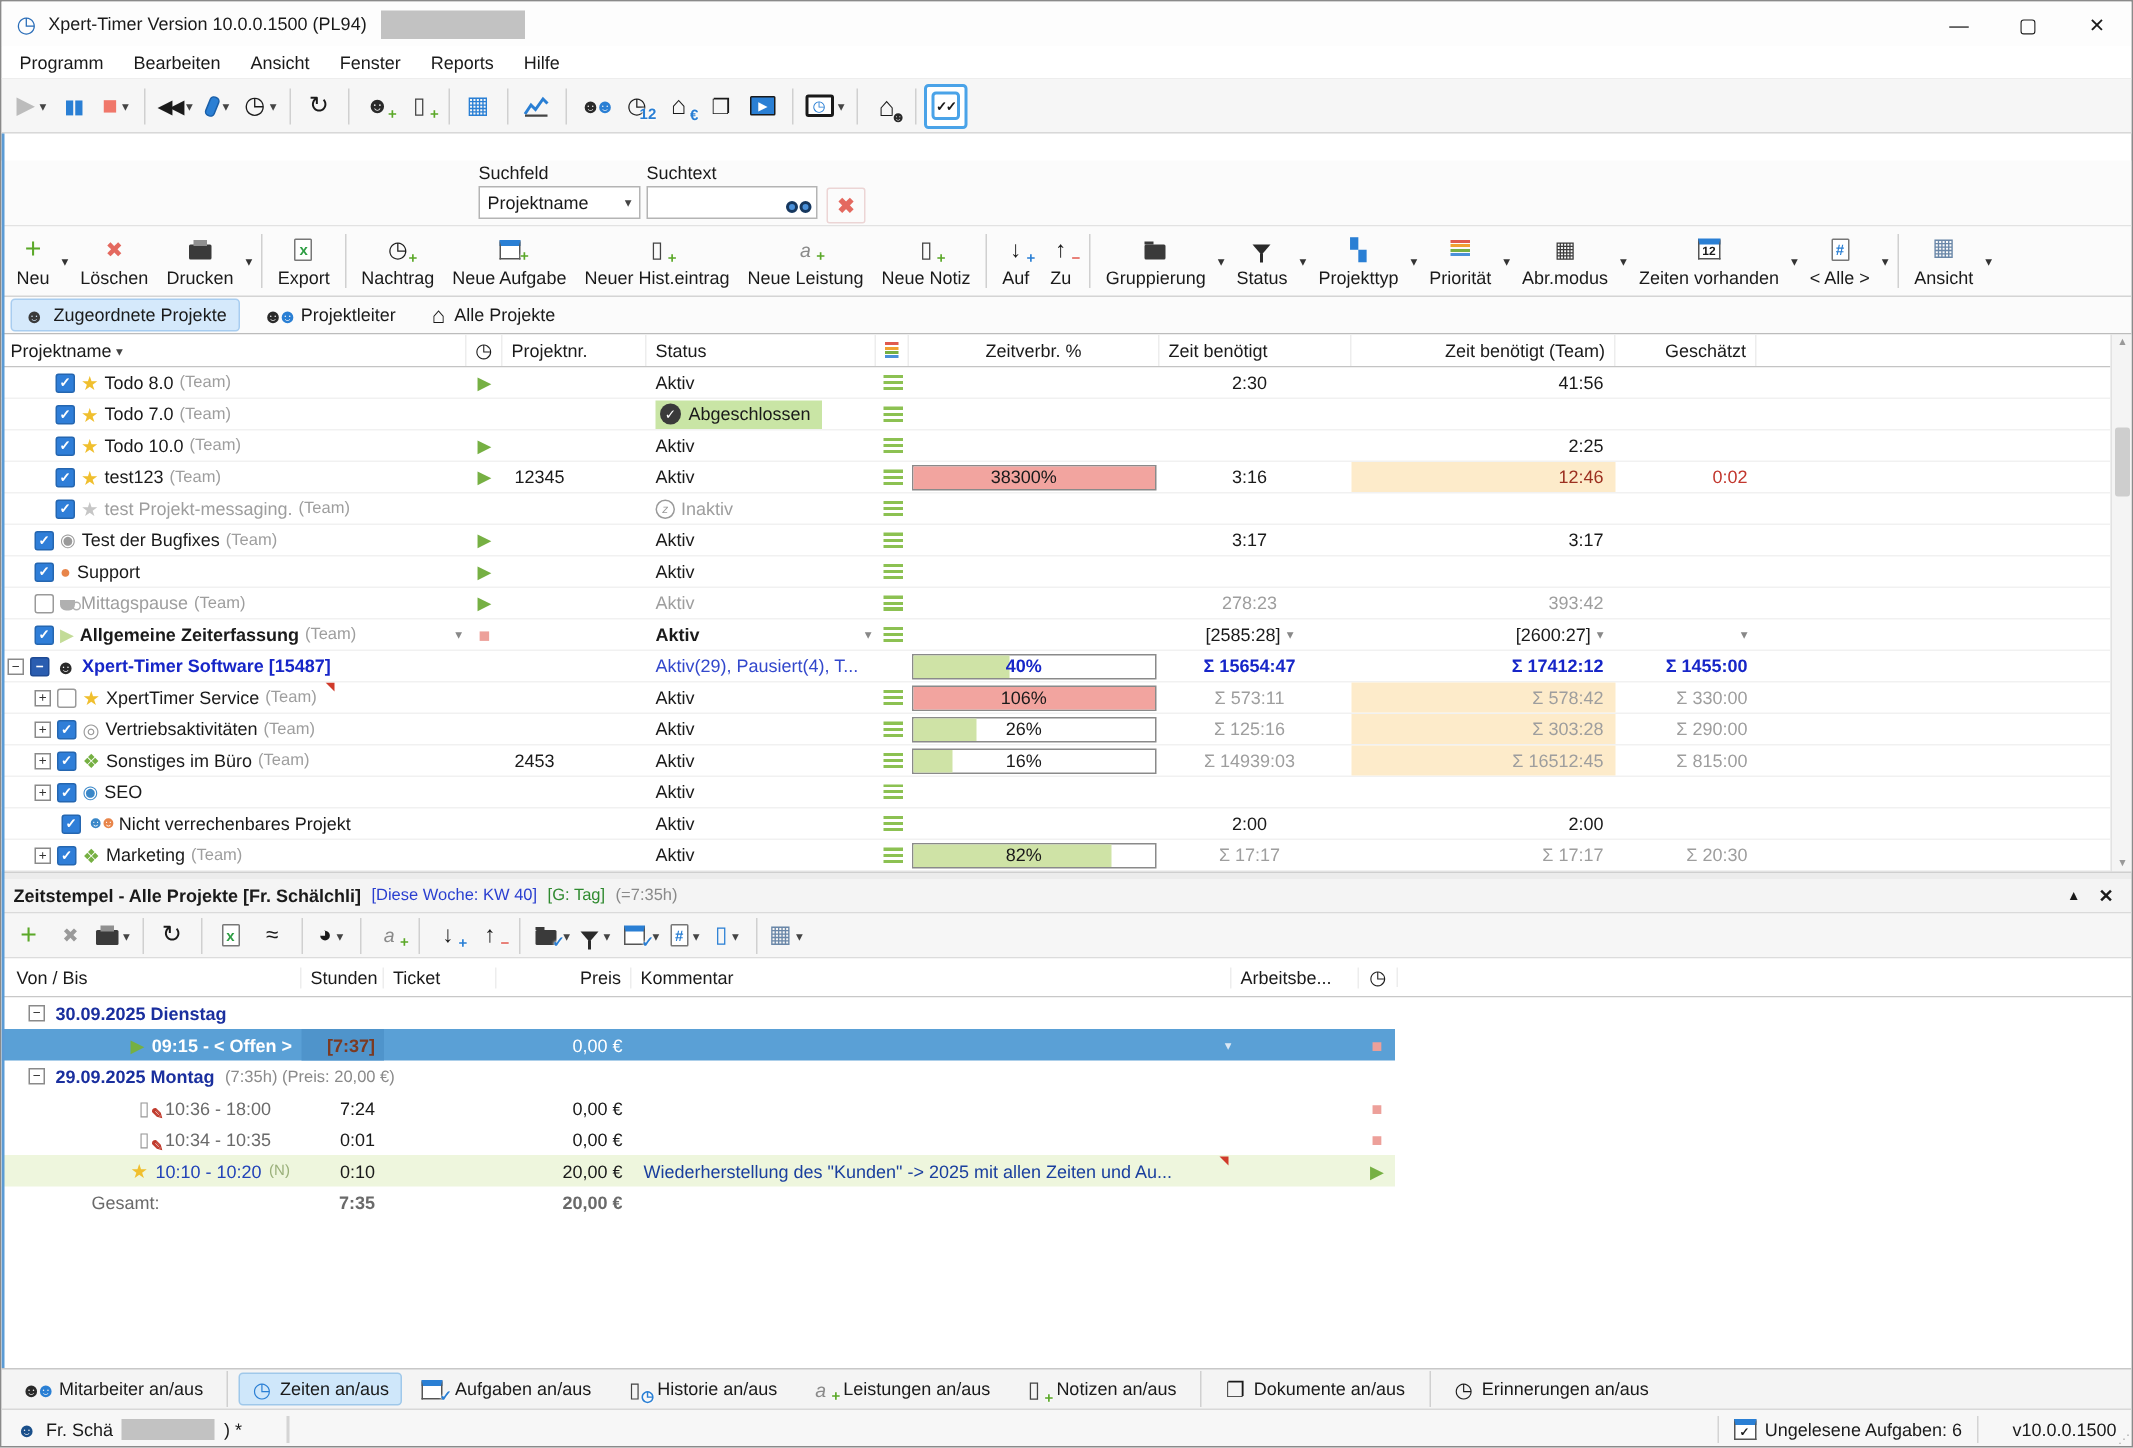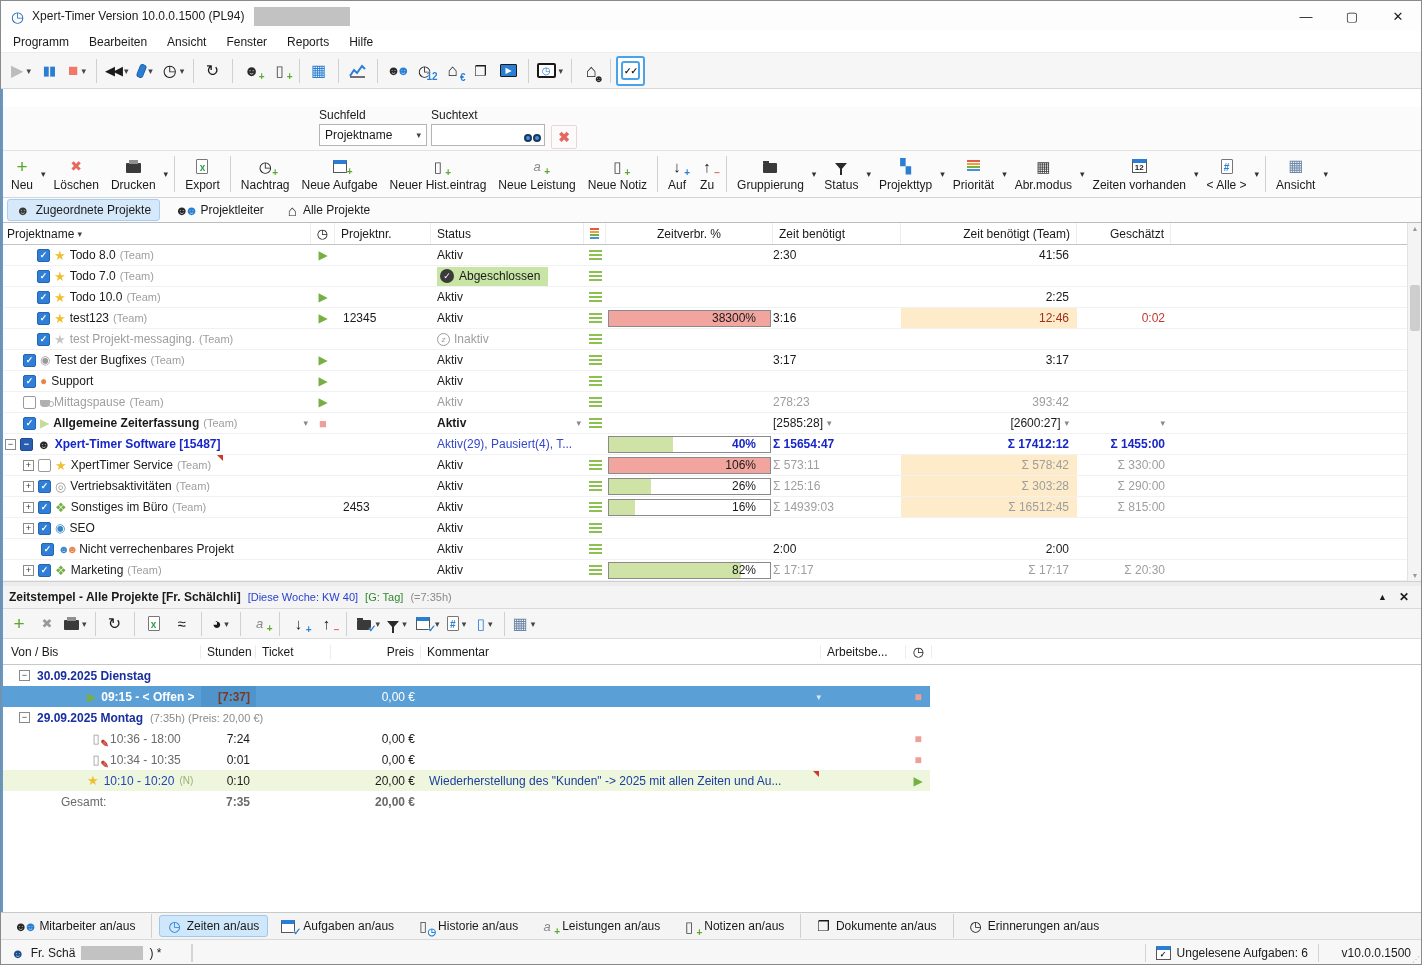--- a/index.html
+++ b/index.html
@@ -53,36 +53,36 @@
 .hc{display:flex;align-items:center;padding:0 6px;border-right:1px solid #ededed;overflow:hidden;white-space:nowrap}
 .pbody{position:absolute;left:0;top:244px;width:1406px;height:336px;overflow:hidden;background:#fff}
 .prow{display:flex;height:21px;align-items:center;border-bottom:1px solid #f1f1f1}
 .c{display:flex;align-items:center;height:100%;overflow:hidden;white-space:nowrap}
 .c-name{width:310px;gap:4px}
 .c-sw{width:24px;justify-content:center}
 .c-nr{width:96px;padding-left:8px}
 .c-st{width:153px;gap:4px;padding-left:6px}
 .c-pr{width:22px;justify-content:center}
 .c-bar{width:167px;padding:0 2px}
-.c-z{width:128px;justify-content:flex-start;padding-right:8px}
+.c-z{width:128px;justify-content:center;padding-right:8px}
 .c-zt{width:176px;justify-content:flex-end;padding-right:8px}
 .c-g{width:94px;justify-content:flex-end;padding-right:6px}
 .mut{color:#9e9e9e}
 .bold{font-weight:bold}
 .blue{color:#1726c8;font-weight:bold}
 .gray{color:#9e9e9e}
 .redtx{color:#c2372e}
 .dred{color:#9c3020}
 .obg{background:#fdebca}
 .team{color:#9e9e9e;font-size:11px}
 .colcar{font-size:9px;color:#888;margin-left:auto;padding-right:3px}
 .vcar{font-size:9px;color:#888;margin-left:4px}
 .bar{position:relative;height:17px;border:1px solid #8a8a8a;background:#fff;width:100%}
 .bar .fill{position:absolute;left:0;top:0;bottom:0}
-.bar .lbl{position:absolute;left:0;right:14px;top:0;text-align:right;line-height:15px}
+.bar .lbl{position:absolute;left:0;right:14px;top:0;text-align:center;line-height:15px}
 .badge{background:#c9e5a5;display:flex;align-items:center;gap:5px;padding:0 8px 0 3px;height:19px}
 .tree{width:11px;height:11px;border:1px solid #8a8a8a;background:#fff;color:#333;font-size:9px;line-height:9px;text-align:center;flex:none}
 .cb{width:13px;height:13px;border-radius:2px;flex:none;display:flex;align-items:center;justify-content:center;font-size:9px;font-weight:bold}
 .cb.on{background:#2f7ed8;border:1px solid #2566b0;color:#fff}
 .cb.off{background:#fff;border:1px solid #9a9a9a}
 .cb.ind{background:#2a5db0;border:1px solid #1e4a94;color:#fff}
 .ntri{width:0;height:0;border-top:6px solid #d03a2a;border-left:6px solid transparent;align-self:flex-start;margin-left:2px}
 .pscroll{position:absolute;left:1406px;top:222px;width:15px;height:358px;background:#f4f4f4;border-left:1px solid #e2e2e2}
 .pscroll .thumb{position:absolute;left:2px;right:2px;top:62px;height:46px;background:#cecece;border-radius:2px}
 .pscroll .sar{position:absolute;left:0;right:0;text-align:center;font-size:7px;color:#999}

